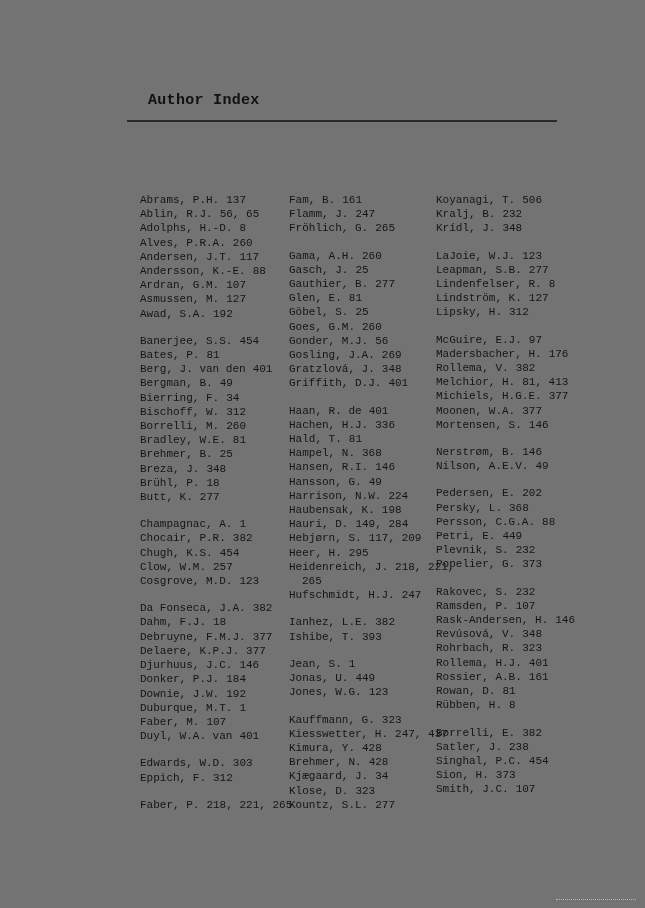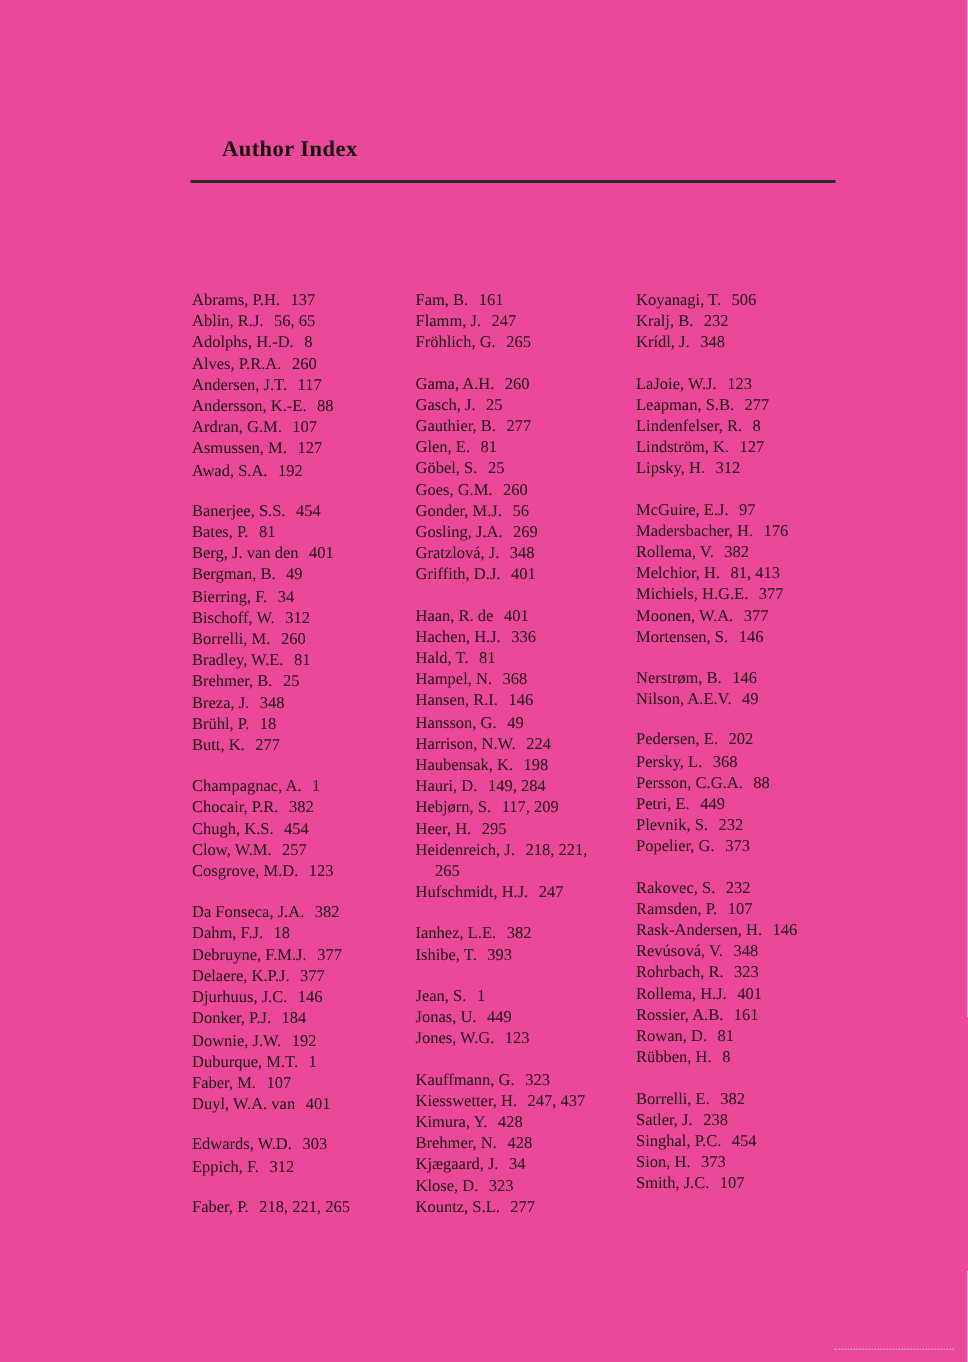--- a/index.html
+++ b/index.html
@@ -4,23 +4,23 @@
 <style>
   html, body {
     margin: 0;
     padding: 0;
     background: #ffffff;
   }
   .page {
     position: relative;
     width: 645px;
     height: 908px;
-    background: #ec4899;
+    background: #737373;
     overflow: hidden;
-    font-family: Liberation Serif, serif;
+    font-family: Liberation Mono, monospace;
     color: #151515;
   }
   .title {
     position: absolute;
     left: 148px;
     top: 92px;
     font-size: 15px;
     font-weight: bold;
     letter-spacing: 0.3px;
     color: #111;
@@ -36,21 +36,21 @@
   .col {
     position: absolute;
     top: 193px;
     width: 150px;
     font-size: 11px;
     line-height: 14.2px;
   }
   .col-1 { left: 128px; }
   .col-2 { left: 277px; }
   .col-3 { left: 424px; width: 165px; }
-  .group { margin: 0 0 13px 0; }
+  .group { margin: 0 0 13px 12px; }
   .entry { white-space: nowrap; }
   .pages { margin-left: 7px; }
   .cont { padding-left: 13px; }
   .scan-noise {
     position: absolute;
     left: 556px;
     top: 896px;
     width: 80px;
     height: 3px;
     border-bottom: 1px dotted #c9c9c4;

